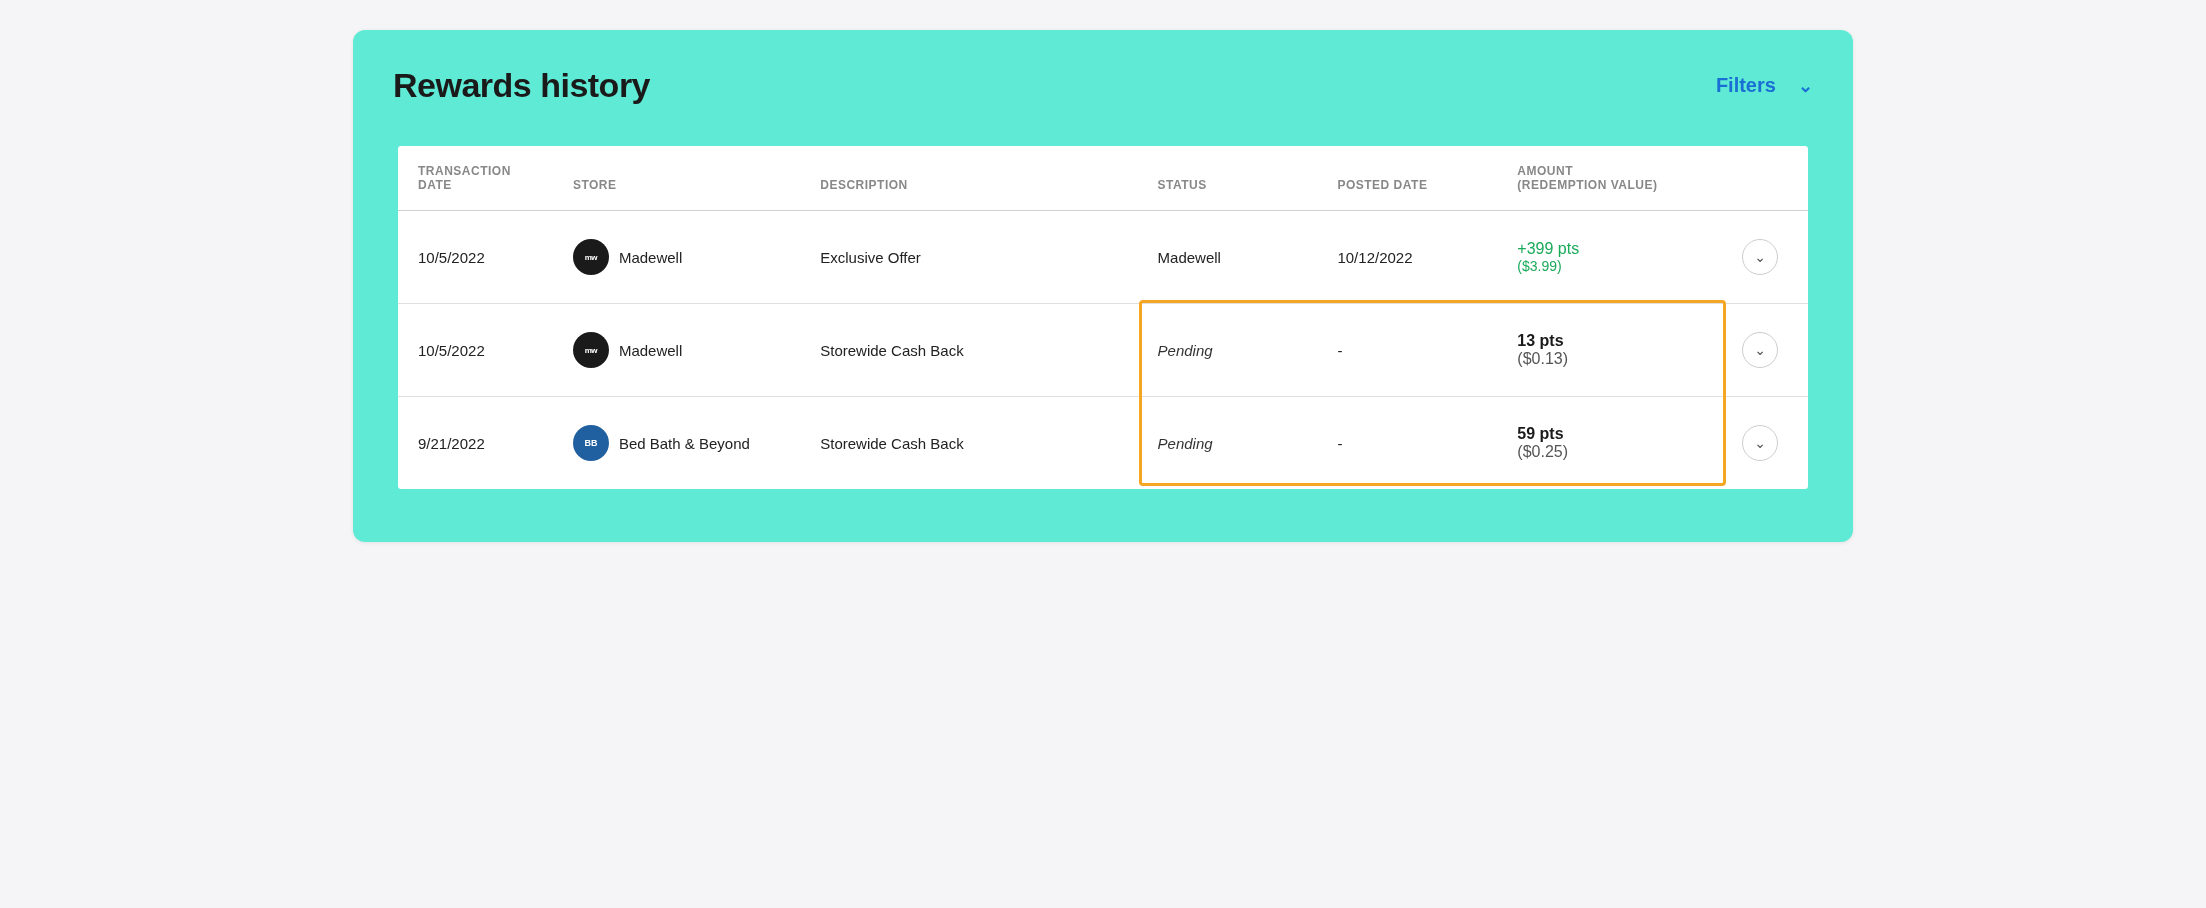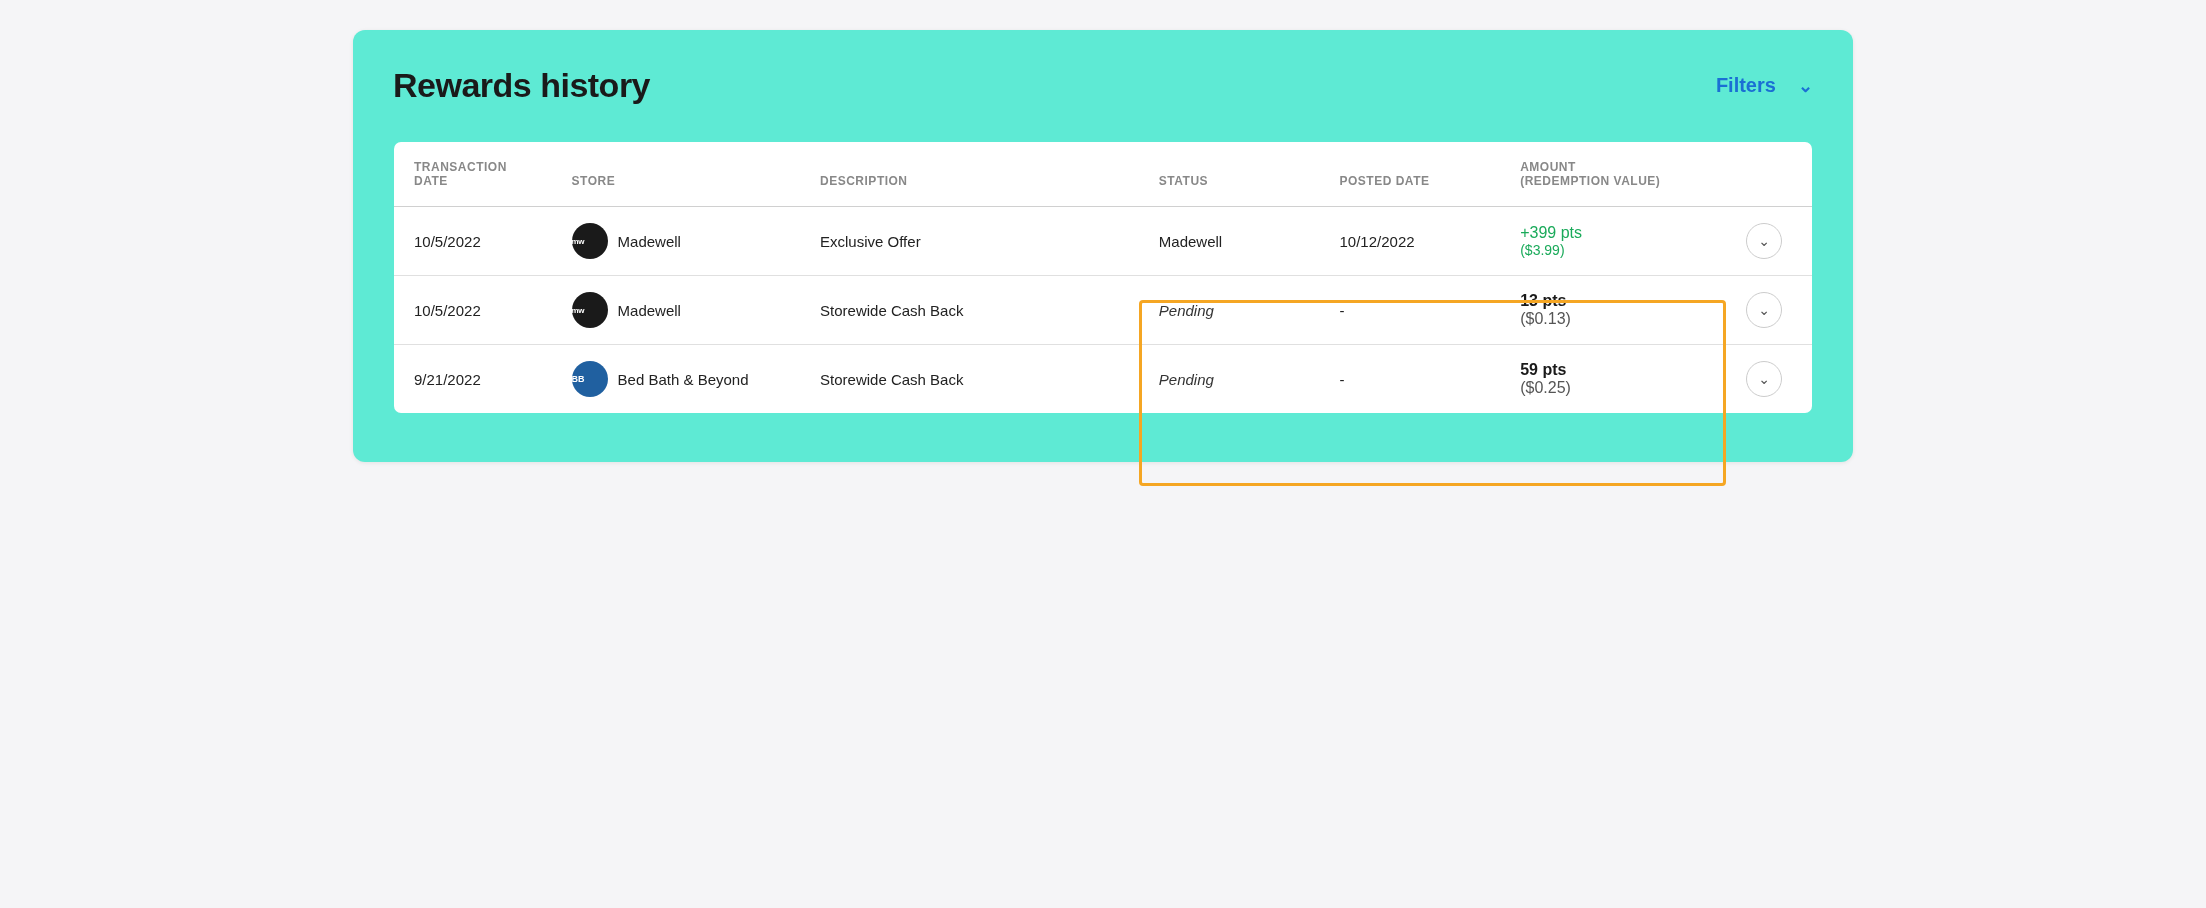--- a/index.html
+++ b/index.html
@@ -52,21 +52,21 @@
     }
 
     .filters-button .chevron-icon {
       font-size: 18px;
     }
 
     
     .rewards-table {
       width: 100%;
       border-collapse: collapse;
-      border: 1px solid #7f1d1d;
+      border: 5px solid #7f1d1d;
       border-radius: 8px;
       overflow: hidden;
     }
 
     .rewards-table thead tr {
       border-bottom: 1px solid #d0d0d0;
     }
 
     .rewards-table thead th {
       padding: 18px 20px;
@@ -78,41 +78,41 @@
       letter-spacing: 0.5px;
       vertical-align: bottom;
       background: #fff;
     }
 
     .rewards-table tbody tr {
       border-top: 1px solid #e0e0e0;
     }
 
     .rewards-table tbody td {
-      padding: 16px 20px;
+      padding: 28px 20px;
       font-size: 15px;
       color: #222;
       vertical-align: middle;
       background: #fff;
     }
 
     
     .store-cell {
       display: flex;
       align-items: center;
       gap: 10px;
     }
 
     .store-logo {
       width: 36px;
       height: 36px;
       border-radius: 50%;
       display: flex;
       align-items: center;
-      justify-content: flex-start;
+      justify-content: center;
       font-size: 10px;
       font-weight: 700;
       color: #fff;
       flex-shrink: 0;
       overflow: hidden;
     }
 
     .store-logo.madewell {
       background: #1a1a1a;
     }

